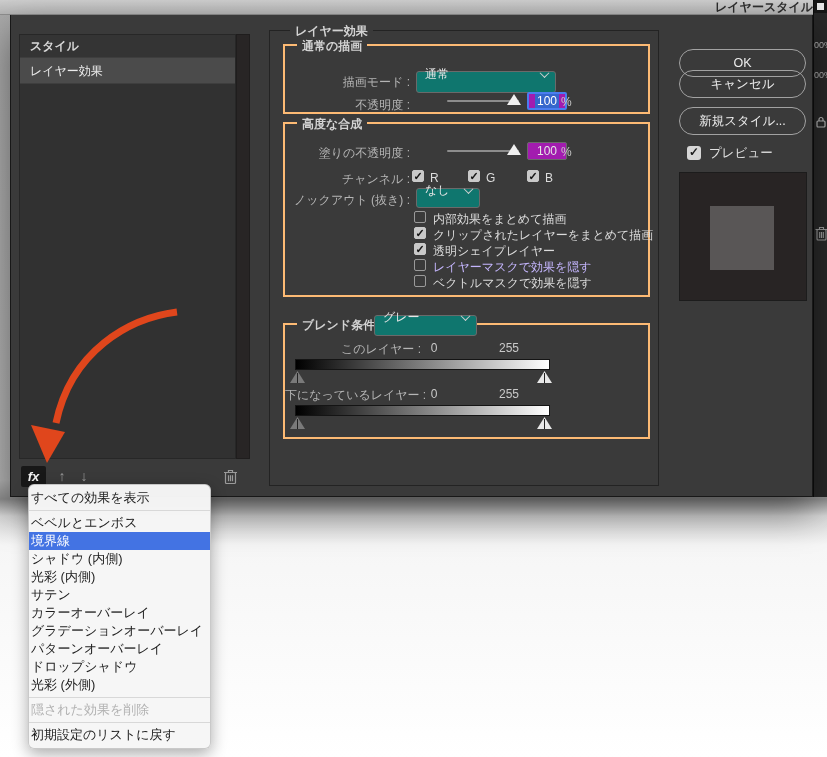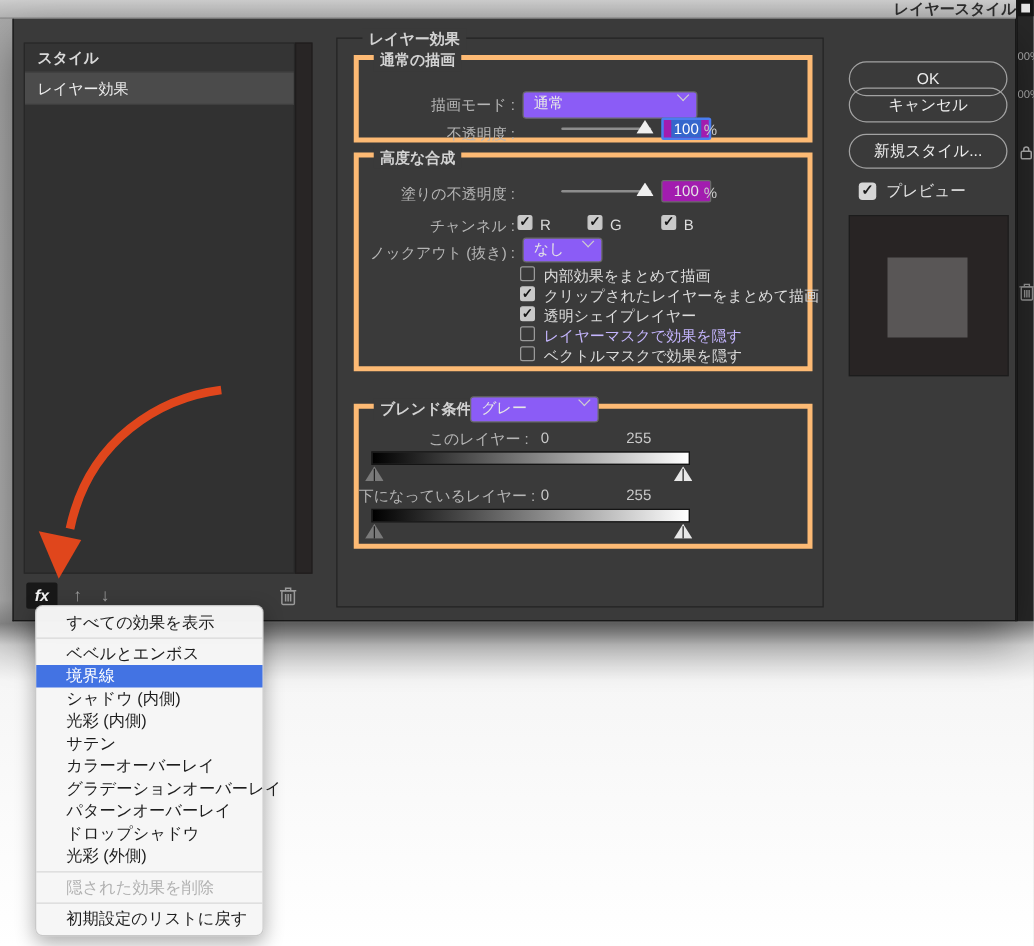--- a/index.html
+++ b/index.html
@@ -35,26 +35,26 @@
   .scrollstrip { left:225px; top:19px; width:14px; height:425px; background:#282525; border:1px solid #1f1d1d; }
 
   
   .fx-btn { left:10px; top:451px; width:25px; height:21px; background:#181818; border-radius:2px;
     color:#f2f2f2; font-size:13px; font-style:italic; font-weight:700; text-align:center; line-height:21px; }
   .tb-arrow { top:451px; width:18px; height:21px; color:#9a9a9a; font-size:14px; font-weight:700; text-align:center; line-height:21px; }
 
   
   .mainbox { left:258px; top:15px; width:390px; height:456px; border:1px solid #232323; }
   .legend { position:absolute; background:#3a3a3a; padding:0 5px; color:#d2d2d2; font-size:12px; font-weight:700; white-space:nowrap; }
-  .fieldset { position:absolute; border:4px solid #fdba74; }
+  .fieldset { position:absolute; border:2px solid #fdba74; }
   .lbl { position:absolute; color:#b5b5b5; font-size:12px; text-align:right; white-space:nowrap; }
   .val { position:absolute; color:#c9c9c9; font-size:12px; white-space:nowrap; }
 
-  .dropdown { position:absolute; background:#8b5cf6; border:1px solid #6a6a6a; border-radius:3px;
-    display:flex; justify-content:space-between; padding:0 7px 16px 8px;
+  .dropdown { position:absolute; background:#0f766e; border:1px solid #6a6a6a; border-radius:3px;
+    display:flex; align-items:center; justify-content:space-between; padding:0 7px 16px 8px;
     color:#e6e6e6; font-size:12px; }
   .chev { width:7px; height:7px; border-right:1.6px solid #cfcfcf; border-bottom:1.6px solid #cfcfcf;
     transform:rotate(45deg) translate(-1px,-1px); }
 
   .field { position:absolute; width:40px; height:18px; background:#a21caf; border:1px solid #6a6a6a;
     border-radius:2px; color:#e6e6e6; font-size:12px; text-align:center; line-height:16px; }
   .field.selected { border:2px solid #4a7df0; line-height:14px; }
   .field.selected span { background:#3566cc; color:#fff; padding:0 2px; }
 
   .track { position:absolute; height:2px; background:#8d8d8d; border-radius:1px; }
@@ -75,21 +75,21 @@
     background:transparent; color:#ededed; font-size:12.5px; text-align:center; line-height:26px; }
   .pv-cb { left:676px; top:131px; width:14px; height:14px; background:#d6d6d6; border-radius:3px;
     color:#1b1b1b; font-size:12px; line-height:13px; text-align:center; font-weight:700; }
   .pv-lbl { left:698px; top:130px; color:#e2e2e2; font-size:12.5px; }
   .thumbnail { left:668px; top:157px; width:128px; height:129px; background:#282424; border:1px solid #1c1c1c; }
   .thumb-inner { left:30px; top:33px; width:64px; height:64px; background:#595656; }
 
   
   .menu { left:28px; top:484px; width:183px; background:rgba(246,246,246,.98); border:1px solid rgba(0,0,0,.18);
     border-radius:6px; box-shadow:0 5px 16px rgba(0,0,0,.33); padding:4px 0; }
-  .mi { height:18px; line-height:18px; padding:0 24px; font-size:13px; color:#1d1d1d; white-space:nowrap; }
+  .mi { height:18px; line-height:18px; padding:0 2px; font-size:13px; color:#1d1d1d; white-space:nowrap; }
   .mi.selected { background:#4373e3; color:#ffffff; }
   .mi.disabled { color:#b2b2b2; }
   .mdiv { height:1px; background:#d8d8d8; margin:3px 0; }
 
   
   .backdrop { left:813px; top:0; width:14px; height:497px; background:#282828; border-left:1px solid #0d0d0d; }
   .bd-top { left:0; top:0; width:14px; height:13px; background:#161616; }
   .bd-sq { left:3px; top:3px; width:7px; height:7px; background:#e8e8e8; }
   .bd-val { left:0; width:14px; color:#b0b0b0; font-size:9px; }
 

